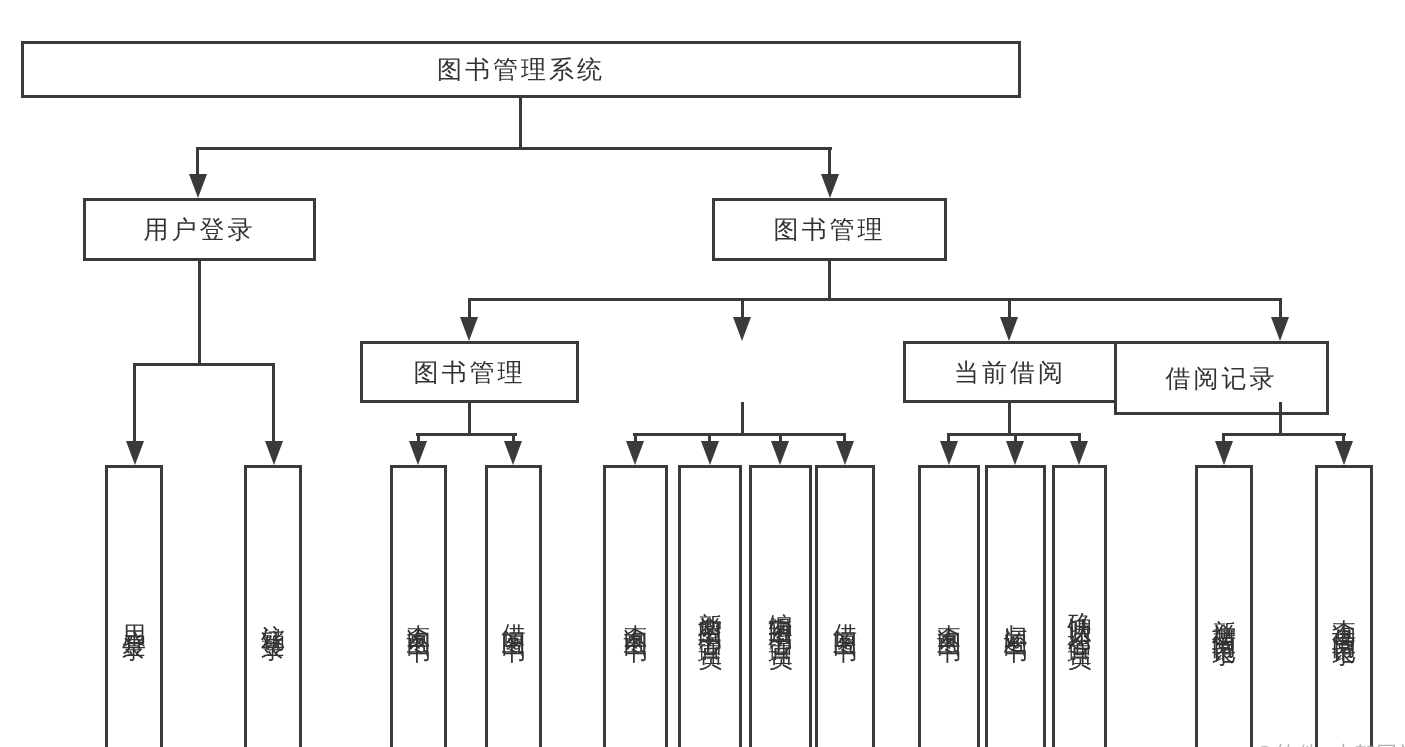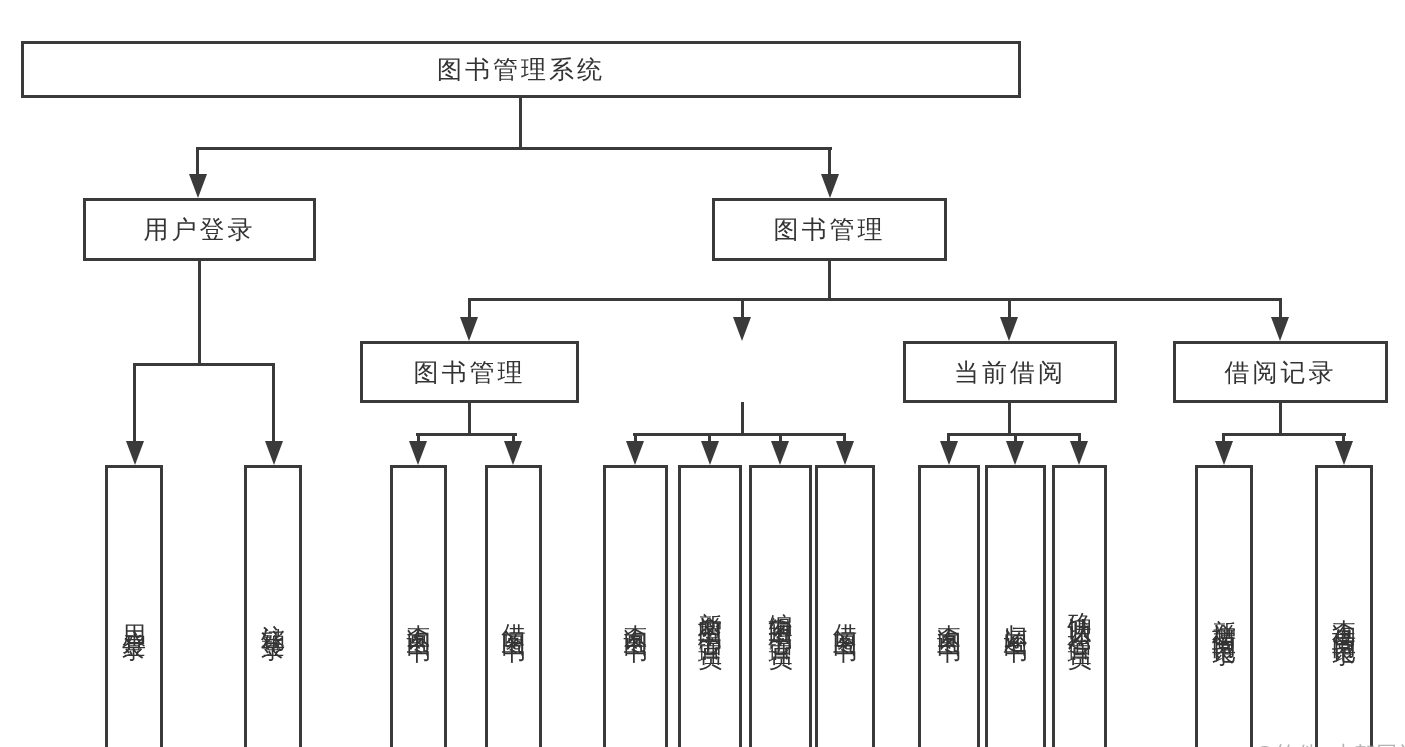--- a/index.html
+++ b/index.html
@@ -67,21 +67,21 @@
   <div class="arrow" style="left:460px;top:289px;"></div>
   <div class="vl" style="left:741px;top:270px;height:22px;"></div>
   <div class="arrow" style="left:733px;top:289px;"></div>
   <div class="vl" style="left:1008px;top:270px;height:22px;"></div>
   <div class="arrow" style="left:1000px;top:289px;"></div>
   <div class="vl" style="left:1279px;top:270px;height:22px;"></div>
   <div class="arrow" style="left:1271px;top:289px;"></div>
 
   <div class="node" style="left:360px;top:313px;width:219px;height:62px;">图书管理</div>
   <div class="node" style="left:903px;top:313px;width:214px;height:62px;text-align:right;">当前借阅</div>
-  <div class="node" style="left:1173px;top:313px;width:215px;height:62px;">借阅记录</div>
+  <div class="node" style="left:1114px;top:313px;width:215px;height:74px;">借阅记录</div>
 
   <div class="vl" style="left:468px;top:374px;height:32px;"></div>
   <div class="hl" style="left:416px;top:405px;width:101px;"></div>
   <div class="vl" style="left:417px;top:405px;height:10px;"></div>
   <div class="arrow" style="left:409px;top:413px;"></div>
   <div class="vl" style="left:512px;top:405px;height:10px;"></div>
   <div class="arrow" style="left:504px;top:413px;"></div>
 
   <div class="vl" style="left:741px;top:374px;height:32px;"></div>
   <div class="hl" style="left:633px;top:405px;width:213px;"></div>

